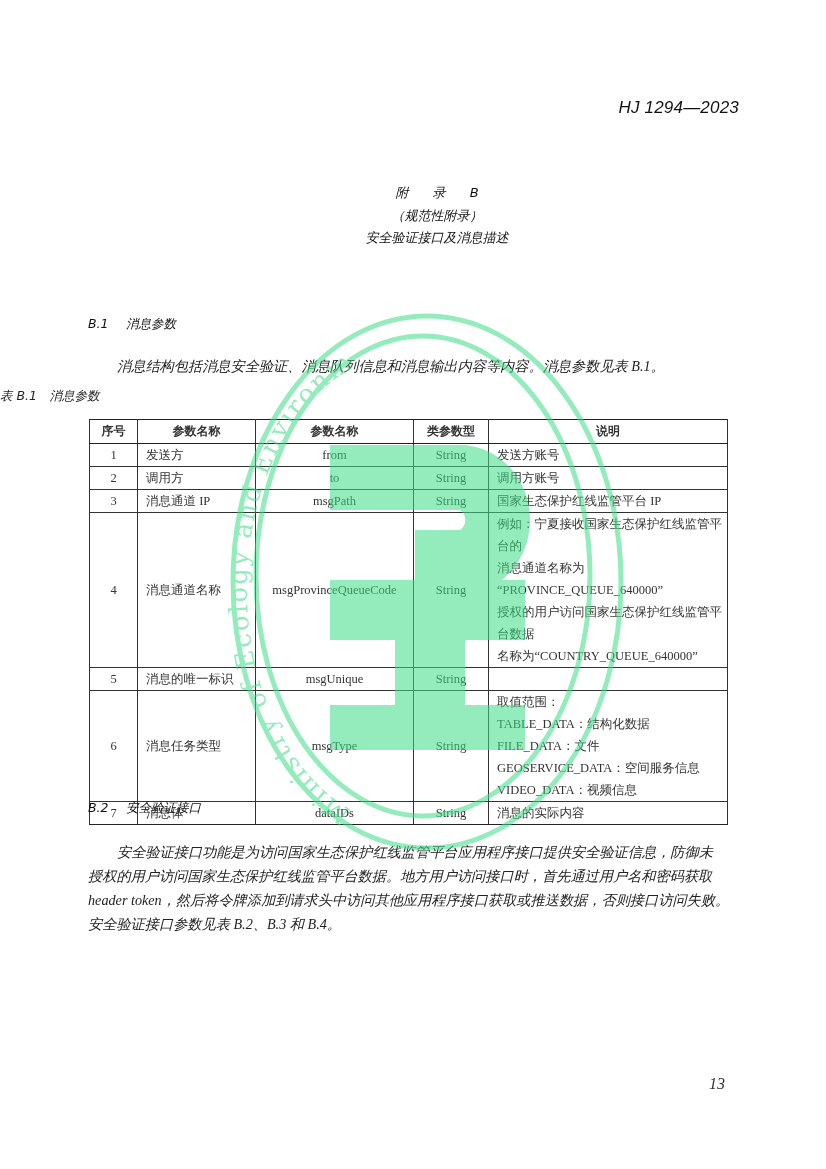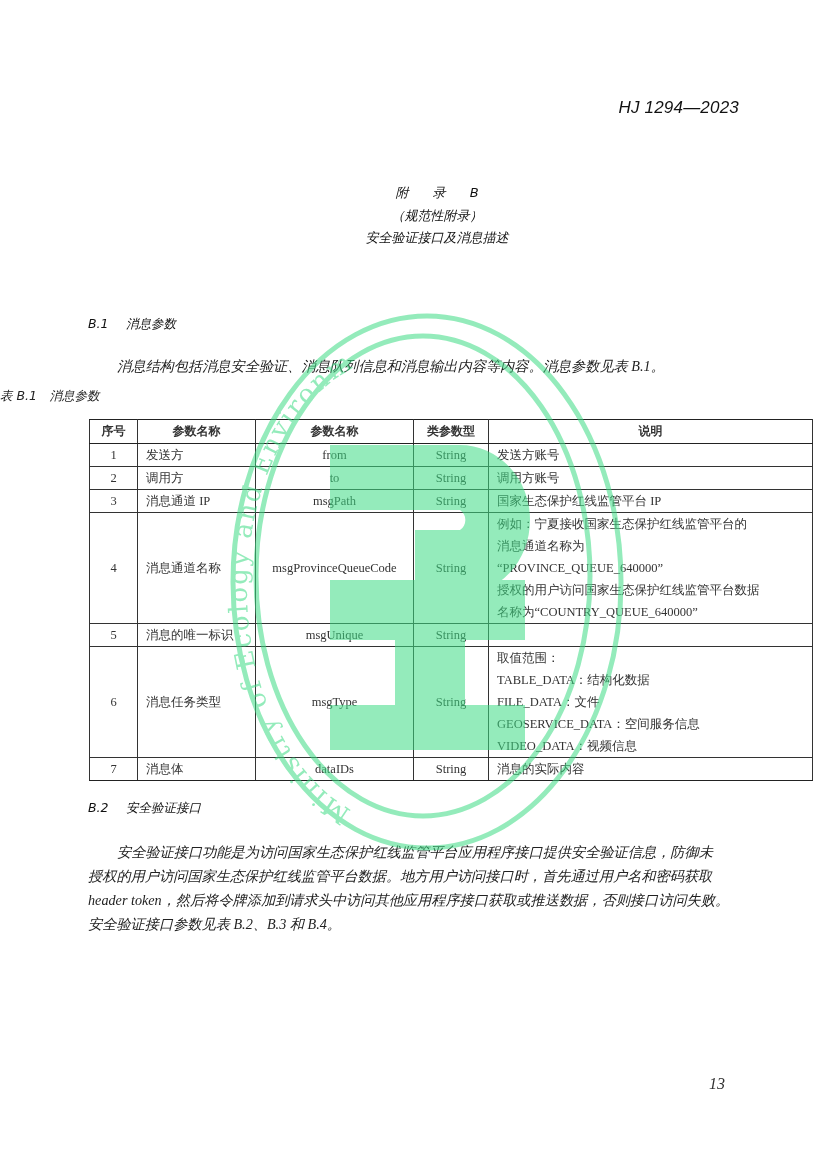--- a/index.html
+++ b/index.html
@@ -10,21 +10,21 @@
                 font-size: 17px; color: #111; letter-spacing: 0.2px; }
     .annex-block { left: 0; width: 826px; top: 182px; text-align: center;
                    font-family: "DejaVu Sans", "Liberation Sans", sans-serif; font-size: 13px; line-height: 22.5px; color:#111;margin-left:24px; }
     .annex-block .l1 { letter-spacing: 10px; padding-left: 10px; }
     .sec-head { left: 88px; font-family: "DejaVu Sans", "Liberation Sans", sans-serif; font-size: 12.5px; color:#111; }
     .sec-head .num { display: inline-block; width: 38px; }
     .para { left: 88px; width: 652px; font-size: 14.2px; line-height: 24px; color:#222; }
     .para .indent { display:inline-block; width: 29px; }
     .caption { left: 0; width: 816px; text-align: left; top: 388px;
                font-family: "DejaVu Sans", "Liberation Sans", sans-serif; font-size: 12.5px; color:#222; }
-    table.params { position: absolute; left: 89px; top: 419px; width: 724px; border-collapse: collapse;
+    table.params { position: absolute; left: 89px; top: 419px; width: 639px; border-collapse: collapse;
                    font-size: 12.5px; color: #333; }
     table.params th, table.params td { border: 1px solid #333; padding: 0 4px; }
     table.params th { font-family: "DejaVu Sans", "Liberation Sans", sans-serif; font-weight: bold; font-size: 12px;
                       height: 23px; text-align: center; border-top: 1.5px solid #222; border-bottom: 1.5px solid #222; }
     table.params td { height: 22px; }
     table.params td.c { text-align: center; }
     table.params td.l { text-align: left; padding-left: 8px; }
     table.params td.desc { line-height: 22px; padding-top: 0; padding-bottom: 0; }
     table.params tr:last-child td { border-bottom: 1.5px solid #222; }
     .page-num { left: 709px; top: 1075px; font-size: 16px; color:#333; }

